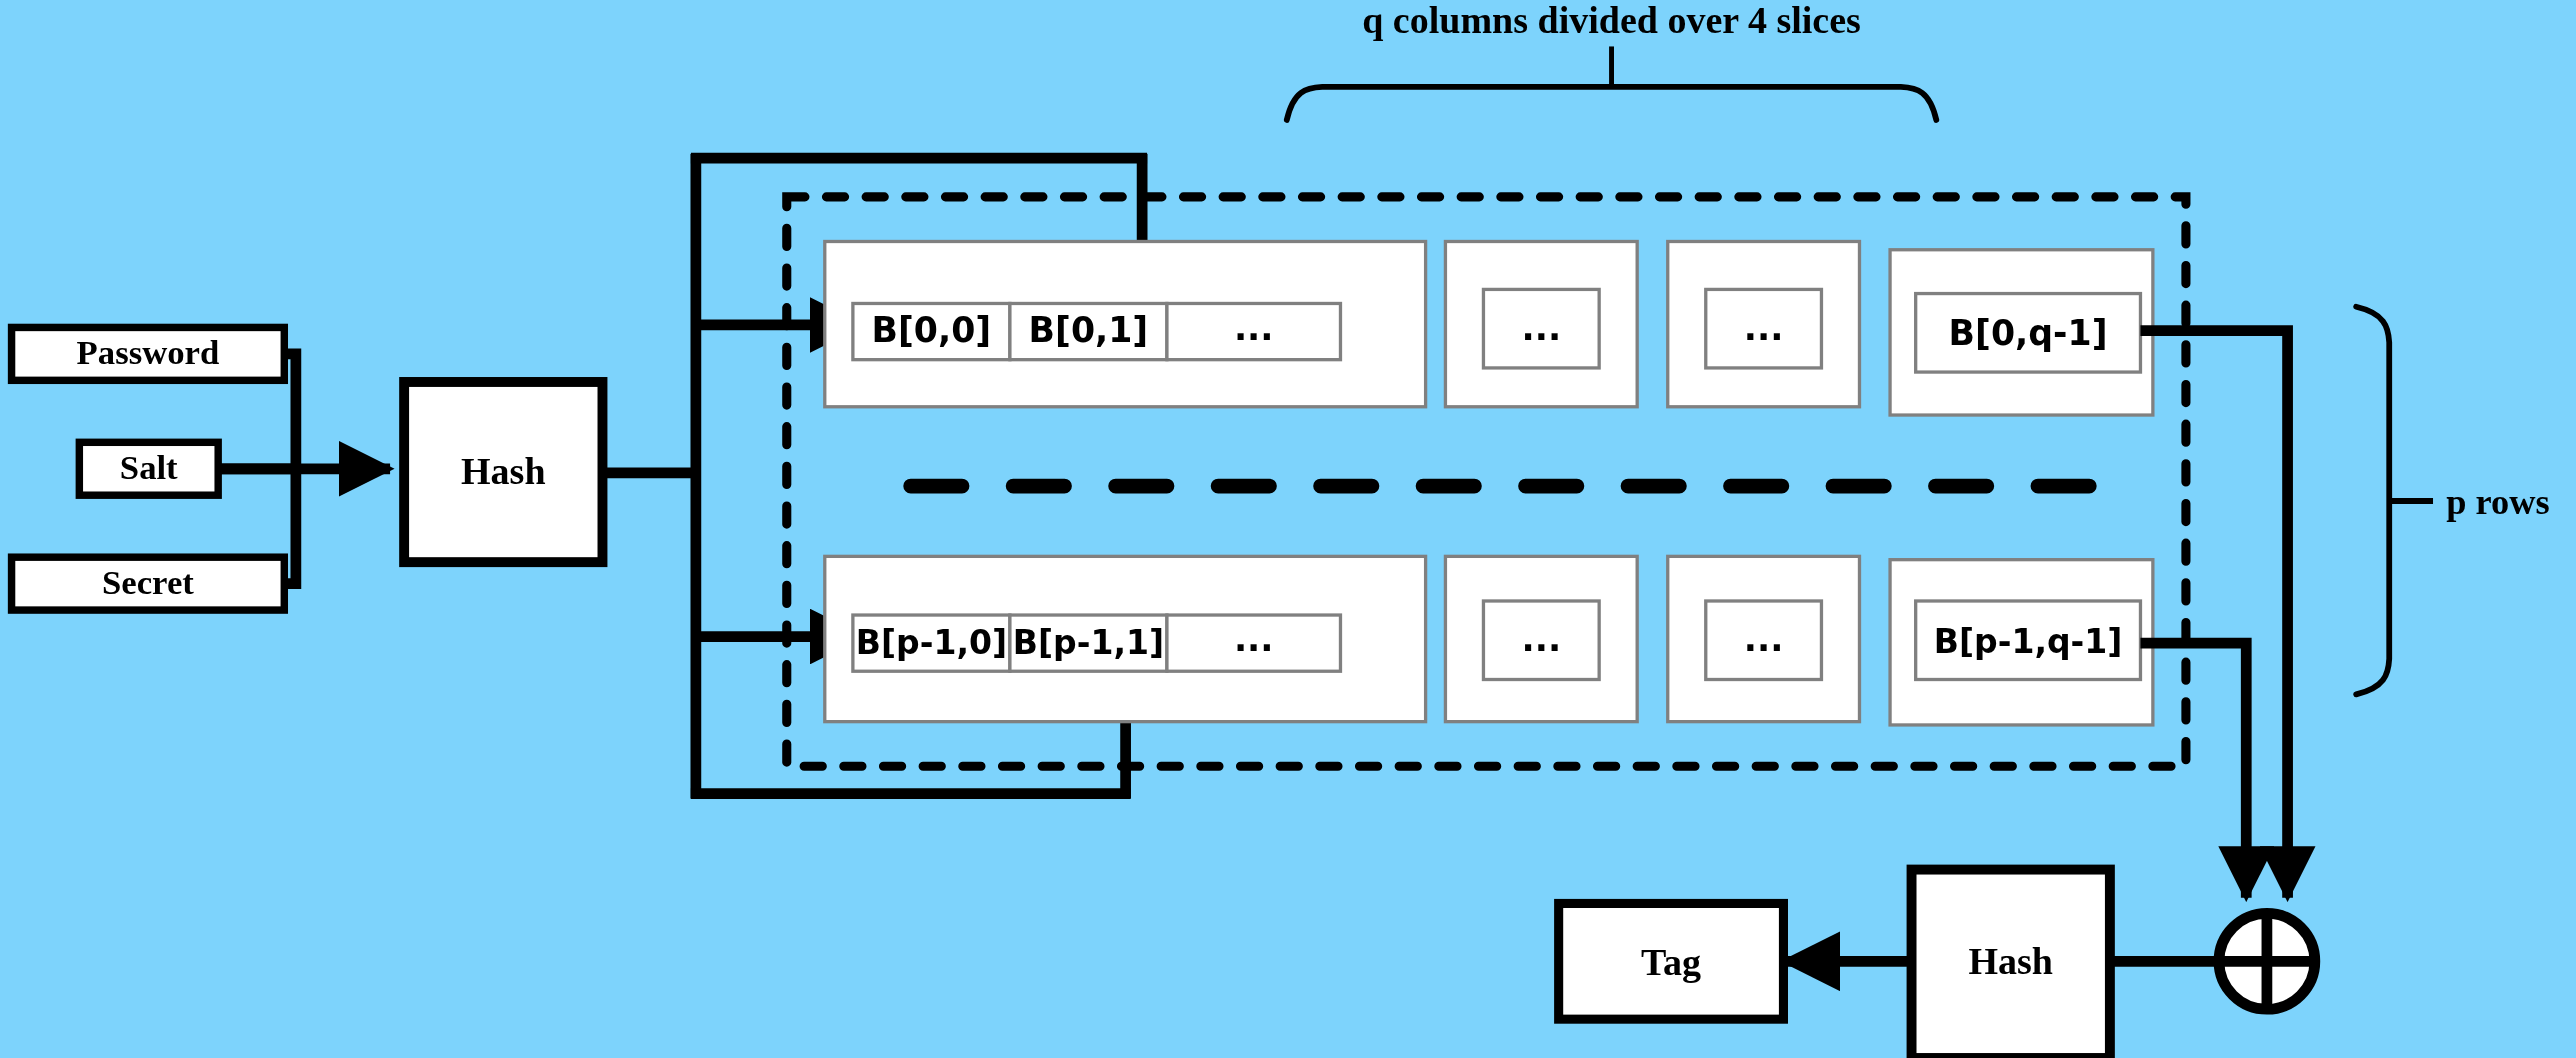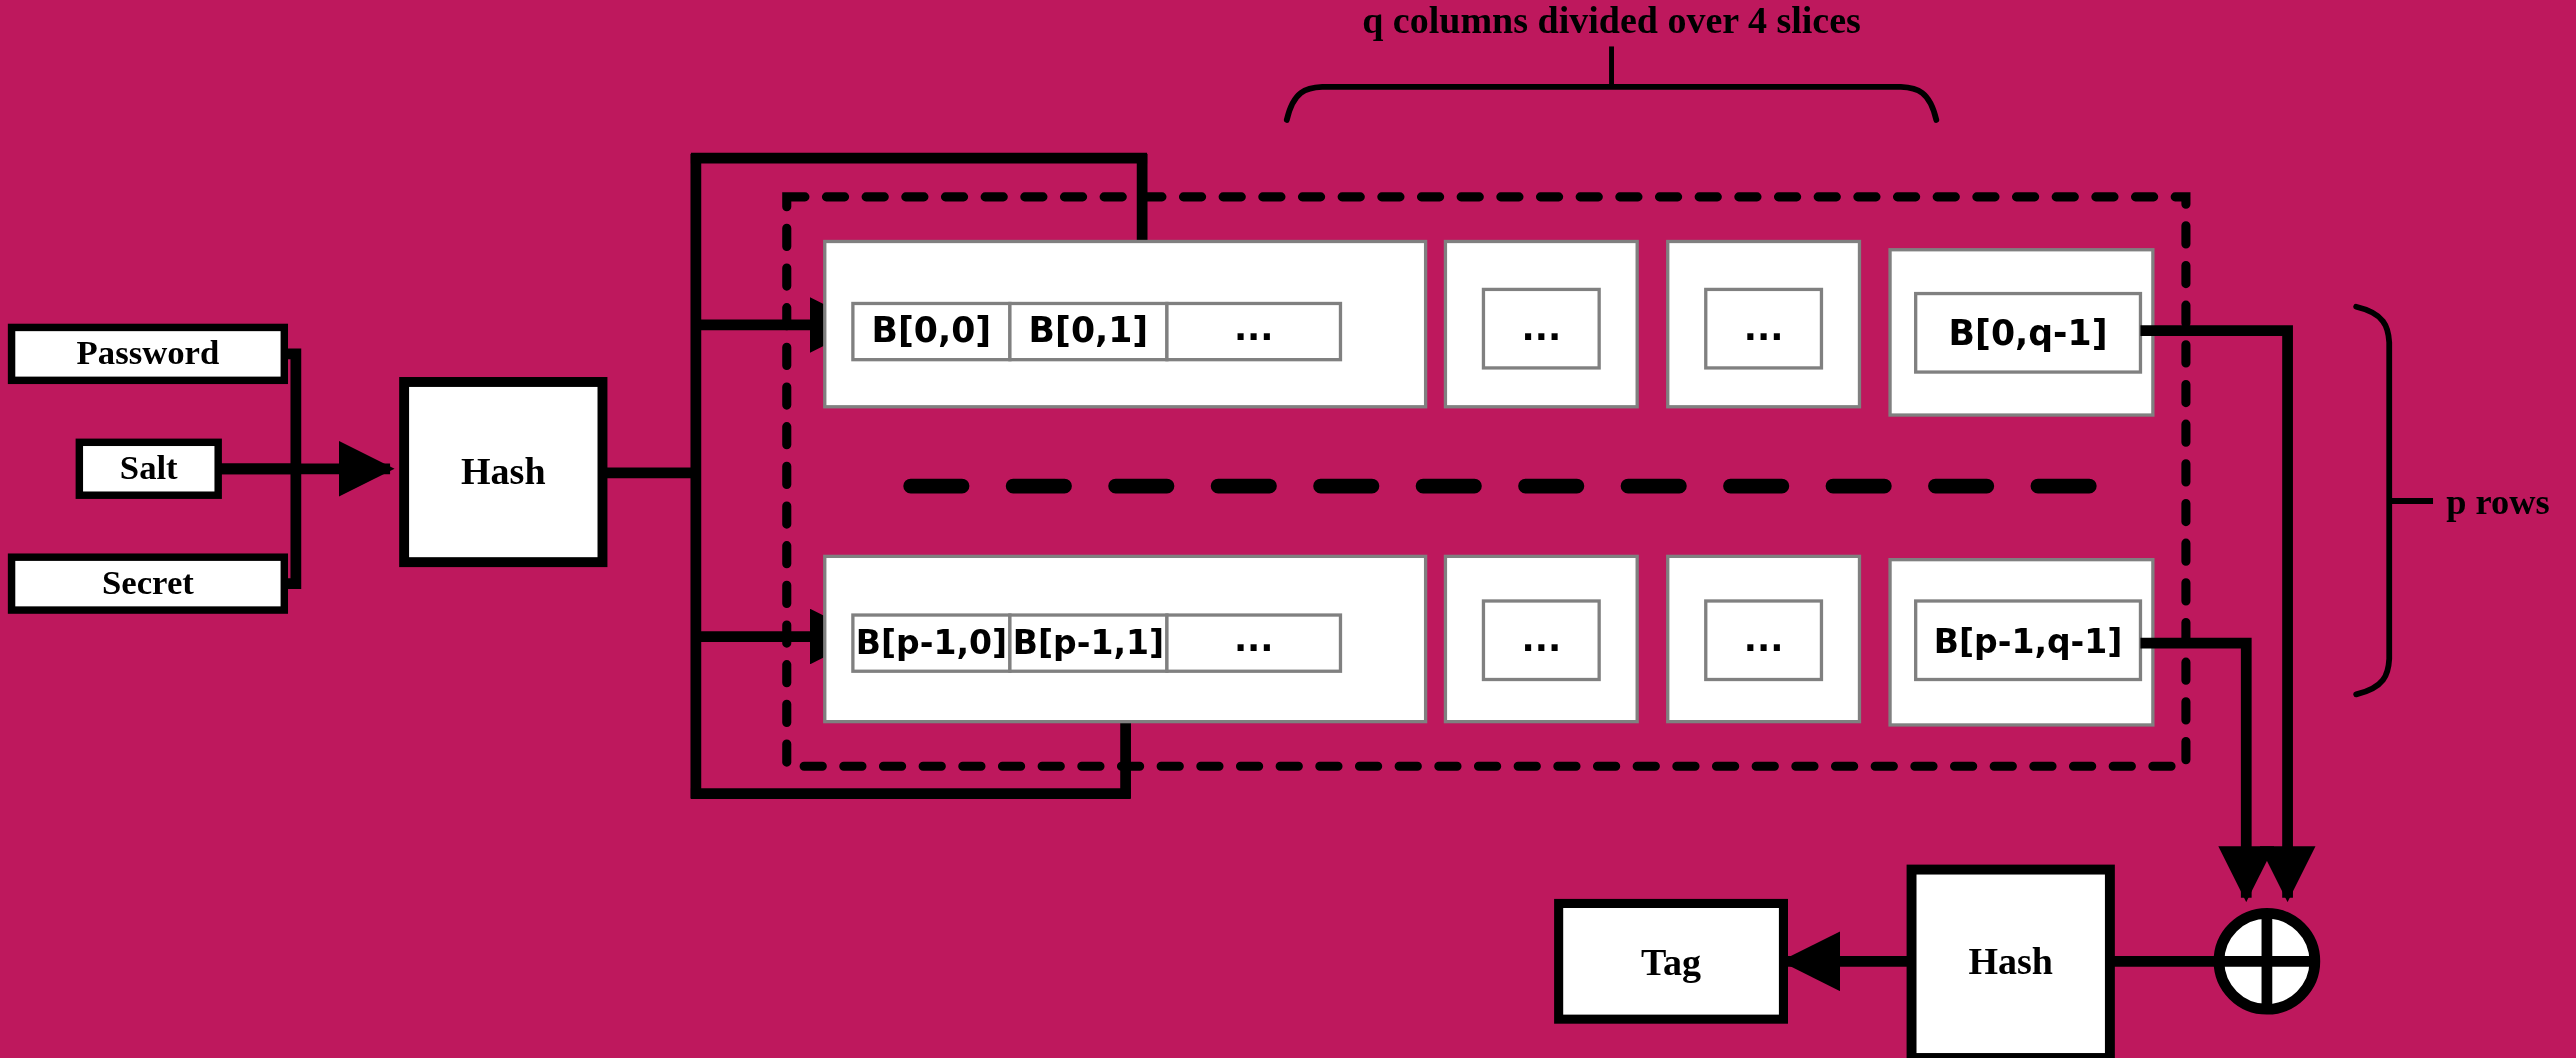--- a/index.html
+++ b/index.html
@@ -1,18 +1,18 @@
 <!DOCTYPE html>
 <html style="font-size:13.2px"><head>
 <meta charset="utf-8">
 <style>
   html,body{margin:0;padding:0;background:#ffffff;}
   body{width:2576px;height:1059px;overflow:hidden;
        font-family:"Liberation Serif", serif;}
-  #stage{position:relative;width:2576px;height:1059px;background:#be185d;}
+  #stage{position:relative;width:2576px;height:1059px;background:#7dd3fc;}
   svg#canvas{position:absolute;left:0;top:0;width:2576px;height:1059px;}
   .serif-label{font-family:"Liberation Serif", serif;font-weight:bold;}
   .sans-label{font-family:"DejaVu Sans", sans-serif;font-weight:bold;}
 </style>
 </head>
 <body>
 
 <div id="stage">
 <svg id="canvas" viewBox="0 0 3117 1281" xmlns="http://www.w3.org/2000/svg">
 

